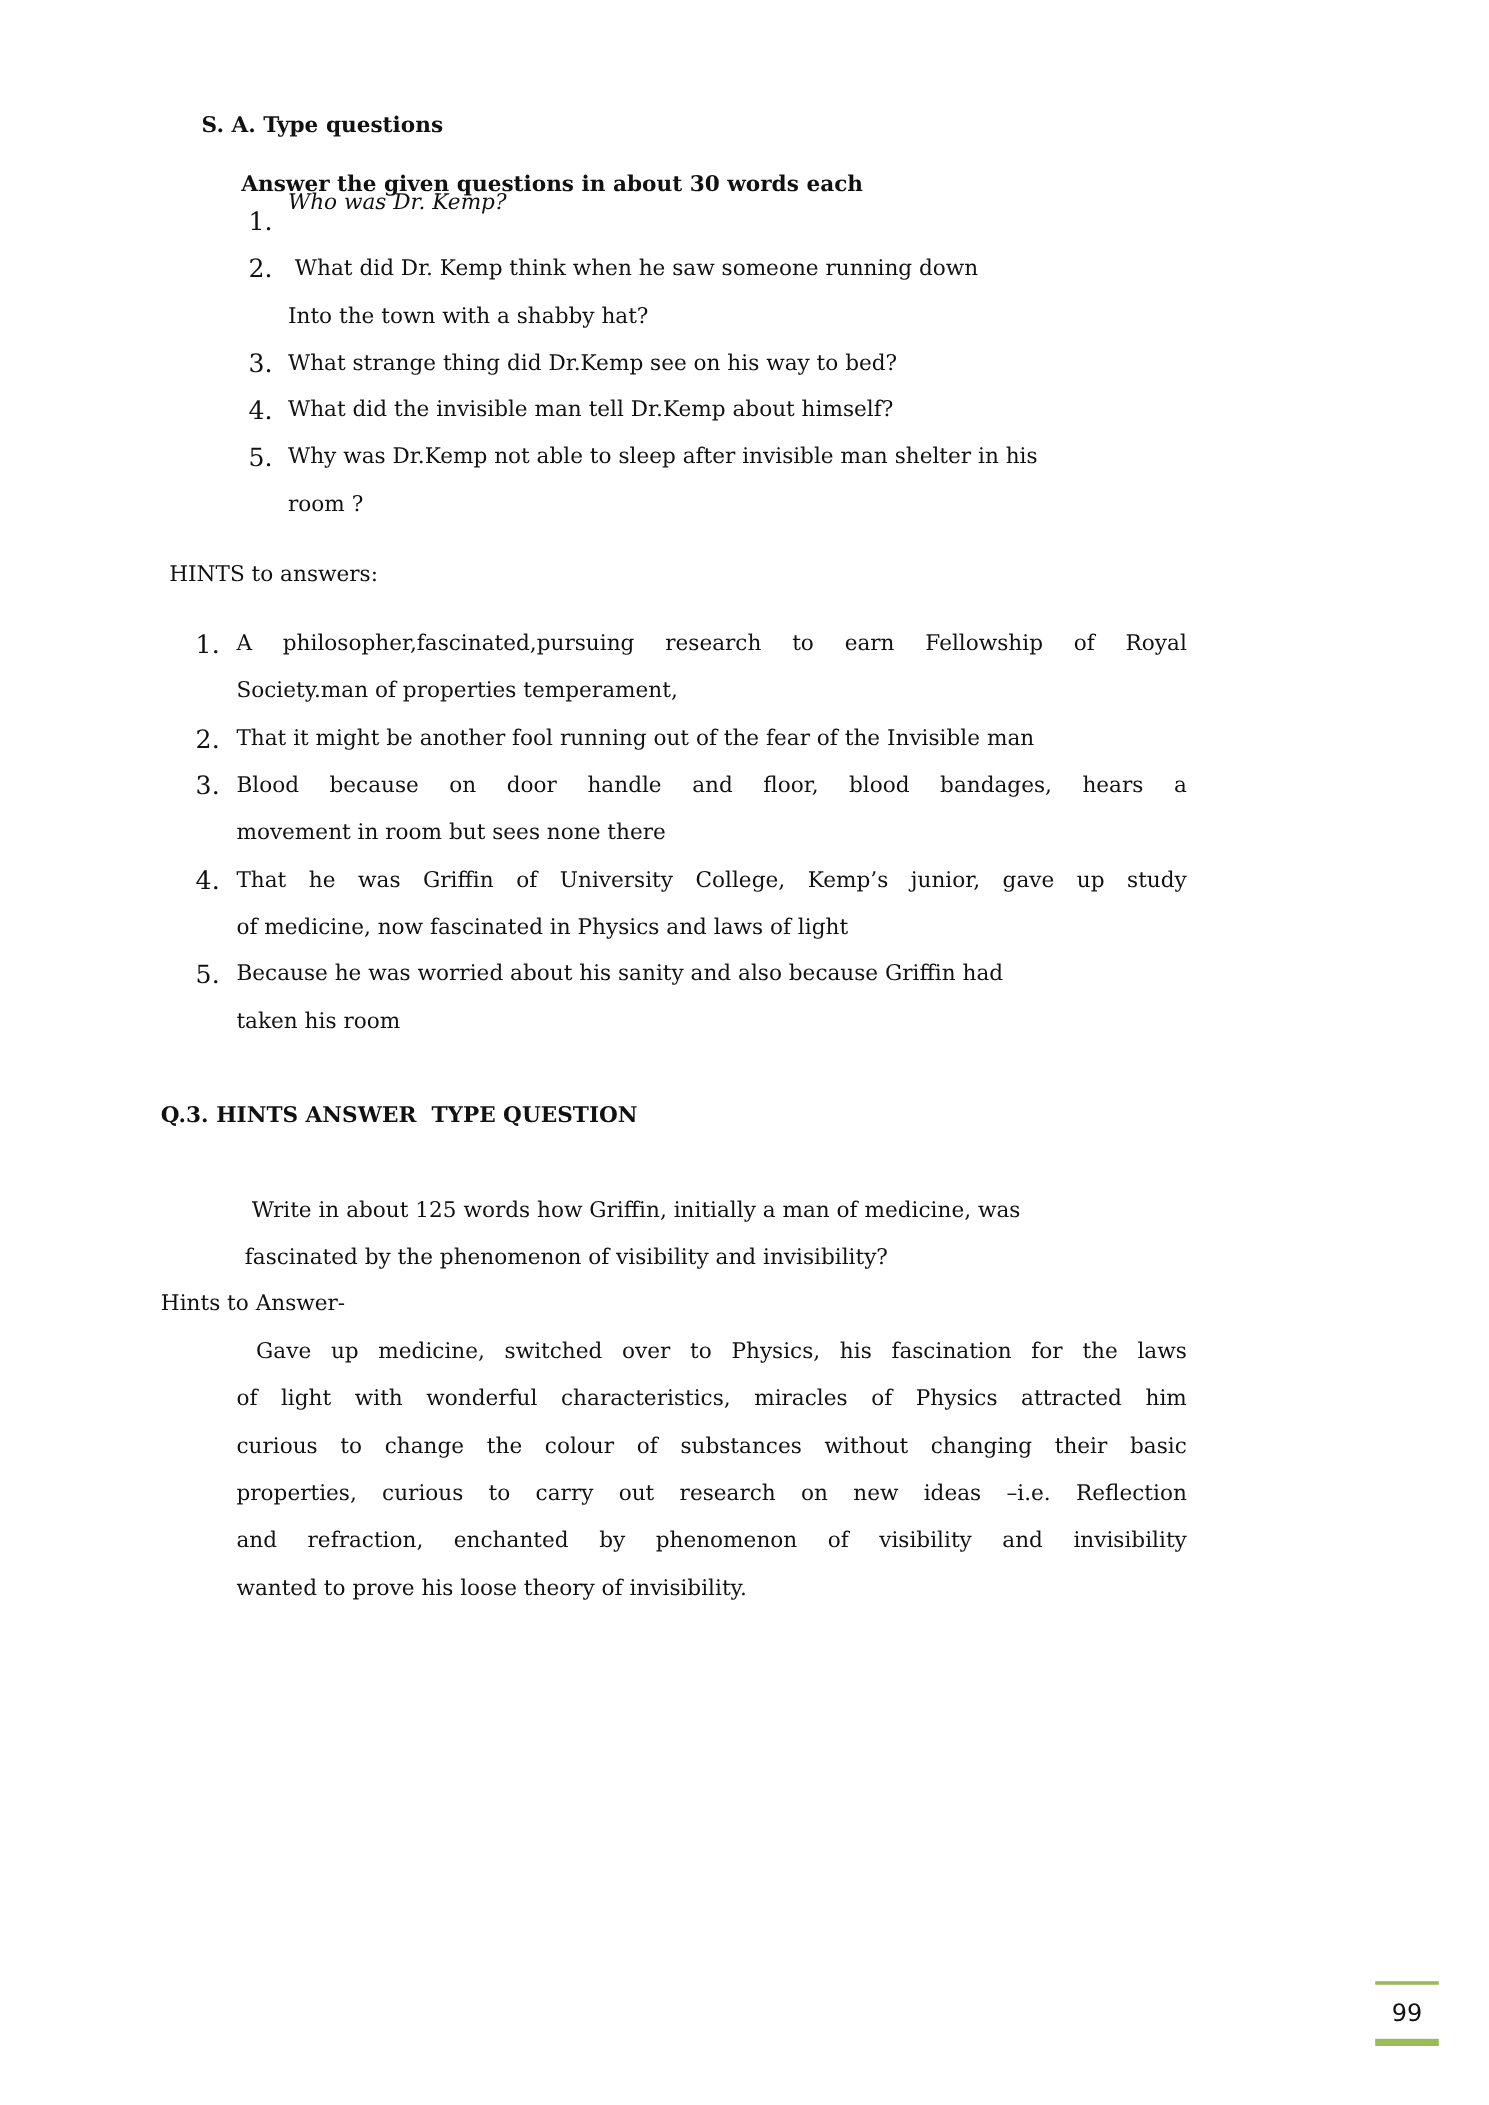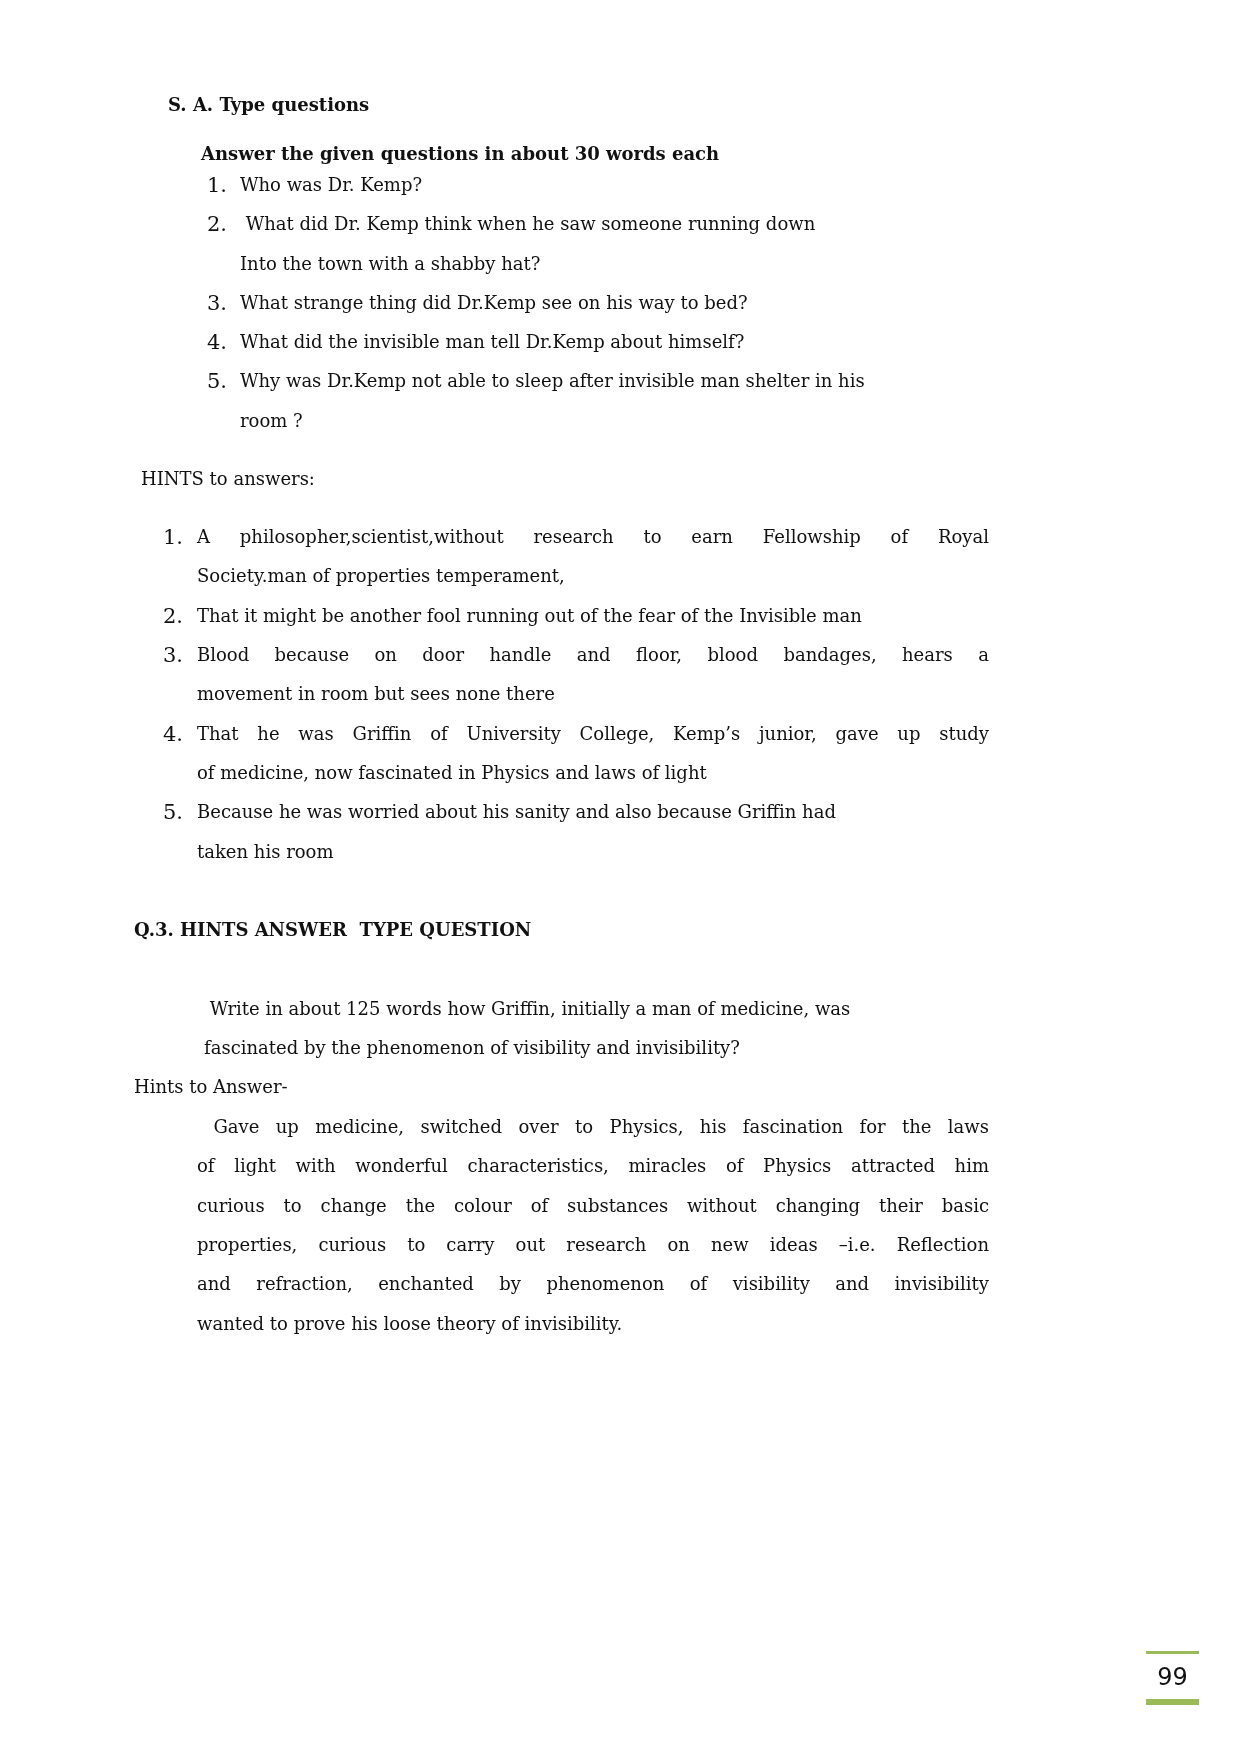--- a/index.html
+++ b/index.html
@@ -5,52 +5,52 @@
   html, body { margin: 0; padding: 0; background: #ffffff; }
   body { width: 1241px; height: 1754px; position: relative; overflow: hidden;
          font-family: "DejaVu Serif", "Liberation Serif", serif; color: #111111; }
   .ln { position: absolute; font-size: 18px; line-height: 26px; white-space: nowrap; }
   .b { font-weight: bold; }
   .just { white-space: normal; text-align: justify; text-align-last: justify; }
   .num { position: absolute; font-size: 21px; line-height: 26px; }
   .pg-top { position: absolute; left: 1146px; top: 1651px; width: 53px; height: 3px; background: #9bbb59; }
   .pg-bot { position: absolute; left: 1146px; top: 1699px; width: 53px; height: 6px; background: #9bbb59; }
   .pg-num { position: absolute; left: 1146px; top: 1662px; width: 53px; text-align: center;
-            font-family: "DejaVu Sans", "Liberation Sans", sans-serif; font-size: 24px; line-height: 30px; color: #111; }
+            font-family: "DejaVu Sans", "Liberation Sans", sans-serif; font-size: 20px; line-height: 30px; color: #111; }
 </style>
 </head>
 <body>
 
 <div class="ln b" style="left:168px; top:92px;">S. A. Type questions</div>
 <div class="ln b" style="left:201px; top:141px;">Answer the given questions in about 30 words each</div>
 
 <div>
   <div class="num" style="left:207px; top:172px;">1.</div>
-  <div class="ln" style="left:240px; top:172px;">Who was Dr. Kemp?</div>
+  <div class="ln" style="left:240px; top:156px;font-style:italic;">Who was Dr. Kemp?</div>
 
   <div class="num" style="left:207px; top:211px;">2.</div>
   <div class="ln" style="left:240px; top:211px; white-space:pre;"> What did Dr. Kemp think when he saw someone running down</div>
   <div class="ln" style="left:240px; top:251px;">Into the town with a shabby hat?</div>
 
   <div class="num" style="left:207px; top:290px;">3.</div>
   <div class="ln" style="left:240px; top:290px;">What strange thing did Dr.Kemp see on his way to bed?</div>
 
   <div class="num" style="left:207px; top:329px;">4.</div>
   <div class="ln" style="left:240px; top:329px;">What did the invisible man tell Dr.Kemp about himself?</div>
 
   <div class="num" style="left:207px; top:368px;">5.</div>
   <div class="ln" style="left:240px; top:368px;">Why was Dr.Kemp not able to sleep after invisible man shelter in his</div>
   <div class="ln" style="left:240px; top:408px;">room ?</div>
 </div>
 
 <div class="ln" style="left:141px; top:466px;">HINTS to answers:</div>
 
 <div>
   <div class="num" style="left:163px; top:524px;">1.</div>
-  <div class="ln just" style="left:197px; top:524px; width:792px;">A philosopher,scientist,without research to earn Fellowship of Royal</div>
+  <div class="ln just" style="left:197px; top:524px; width:792px;">A philosopher,fascinated,pursuing research to earn Fellowship of Royal</div>
   <div class="ln" style="left:197px; top:563px;">Society.man of properties temperament,</div>
 
   <div class="num" style="left:163px; top:603px;">2.</div>
   <div class="ln" style="left:197px; top:603px;">That it might be another fool running out of the fear of the Invisible man</div>
 
   <div class="num" style="left:163px; top:642px;">3.</div>
   <div class="ln just" style="left:197px; top:642px; width:792px;"> Blood because on door handle and floor, blood bandages, hears a</div>
   <div class="ln" style="left:197px; top:681px;">movement in room but sees none there</div>
 
   <div class="num" style="left:163px; top:721px;">4.</div>

